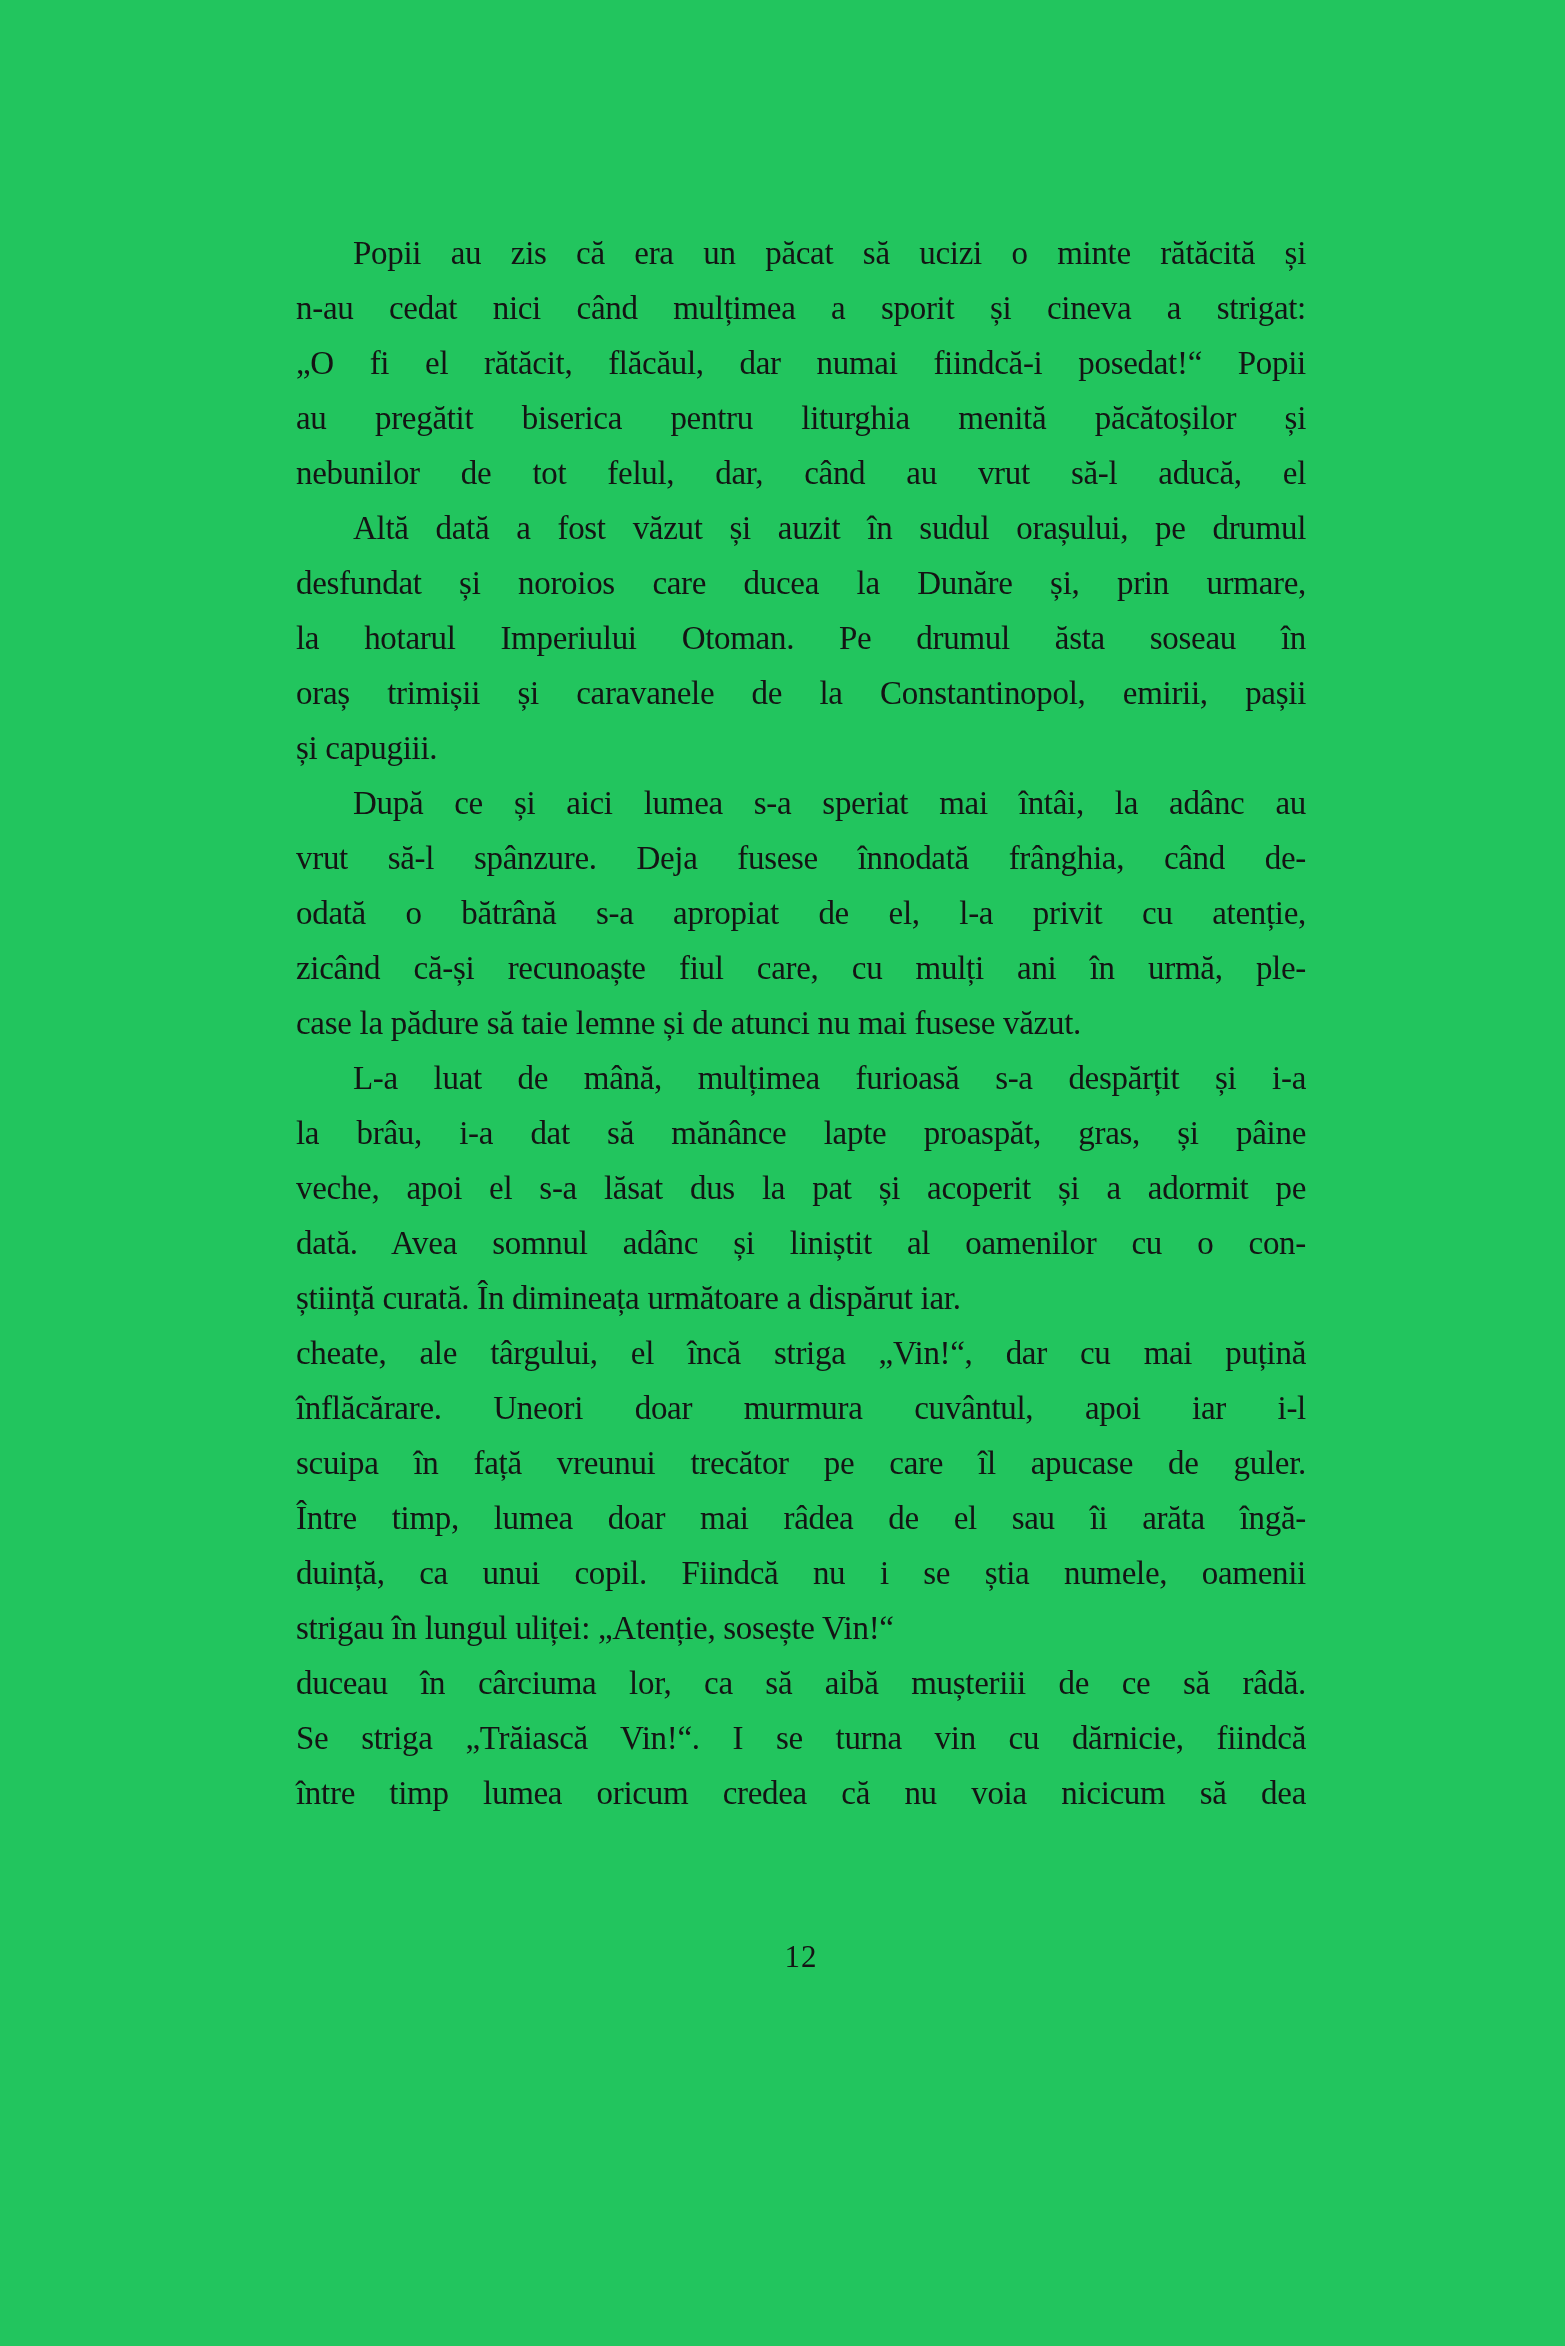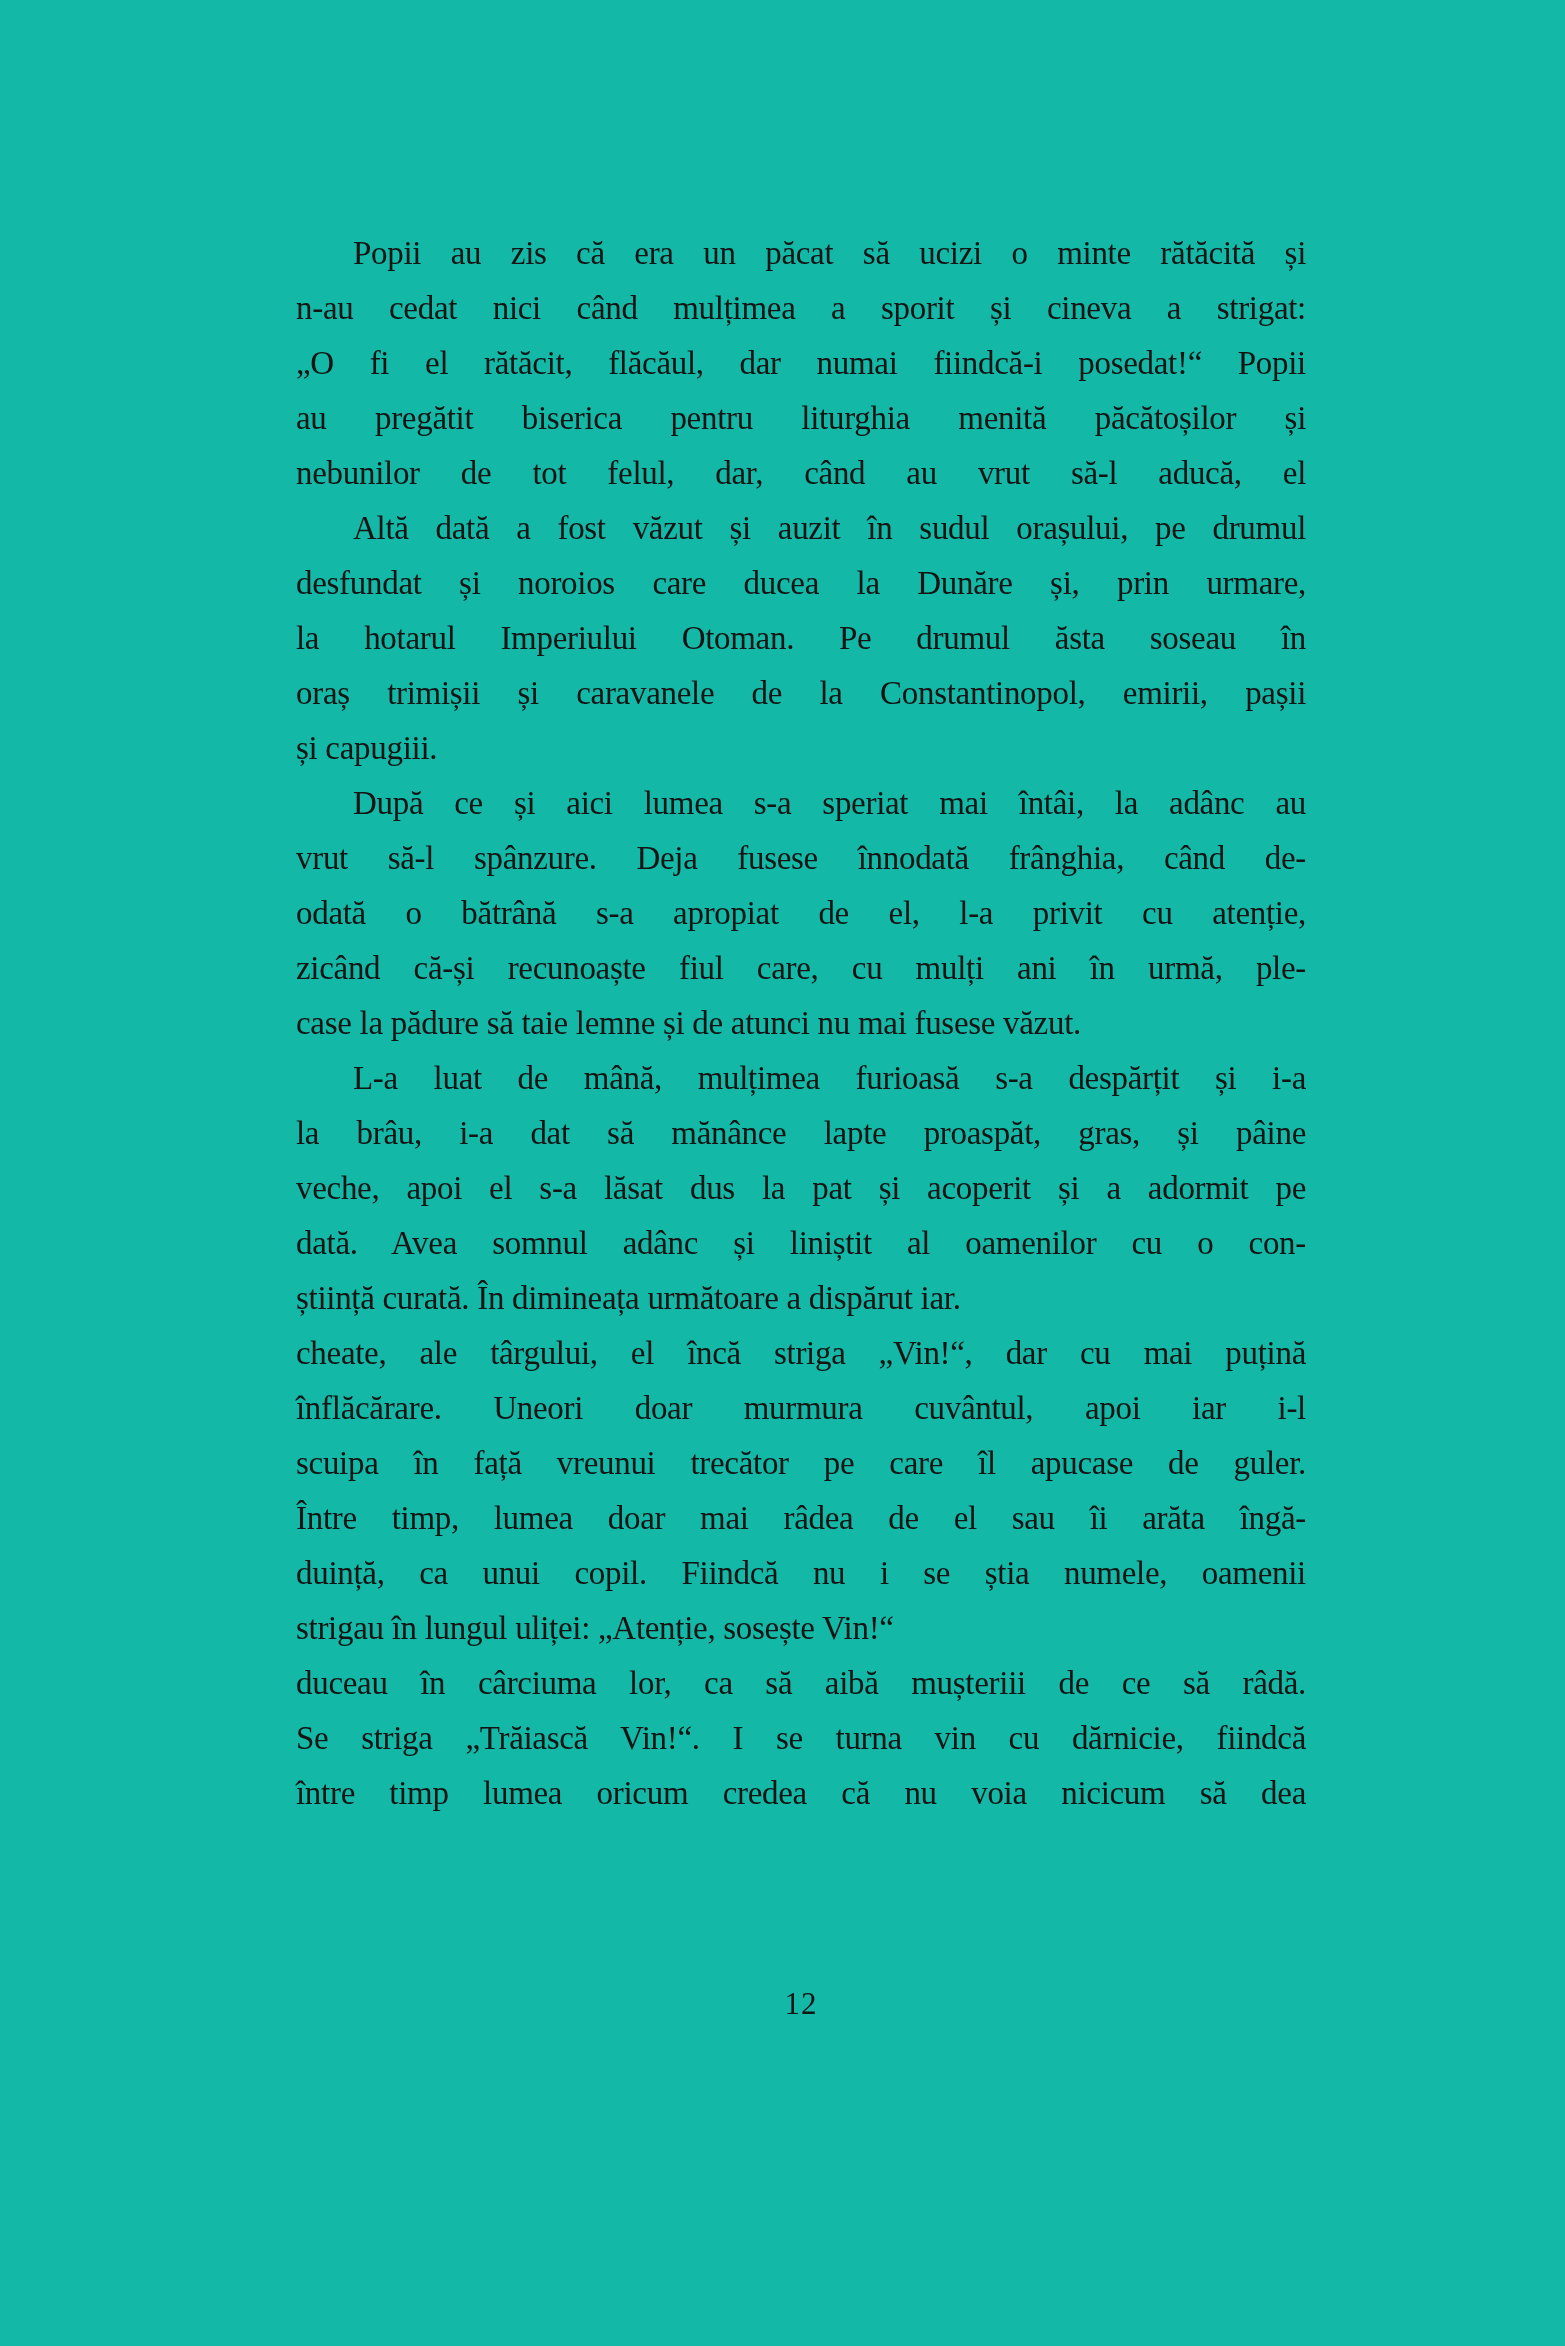--- a/index.html
+++ b/index.html
@@ -11,21 +11,21 @@
     height: 2347px;
     position: relative;
     background: #ffffff;
     font-family: "Liberation Serif", serif;
     color: #141414;
     overflow: hidden;
   }
   .book-page {
     position: absolute;
     inset: 0;
-    background: #14b8a6;
+    background: #22c55e;
   }
   .text-block {
     position: absolute;
     left: 296px;
     top: 226px;
     width: 1010px;
     font-size: 33px;
     line-height: 55px;
     letter-spacing: -0.3px;
   }
@@ -40,21 +40,21 @@
   .line.indent {
     text-indent: 57px;
   }
   .line.end {
     text-align-last: left;
     white-space: nowrap;
   }
   .folio {
     position: absolute;
     left: 296px;
-    top: 1985px;
+    top: 1938px;
     width: 1010px;
     text-align: center;
     font-size: 31px;
     line-height: 38px;
     letter-spacing: 0.9px;
   }
 </style>
 </head>
 <body>
 

